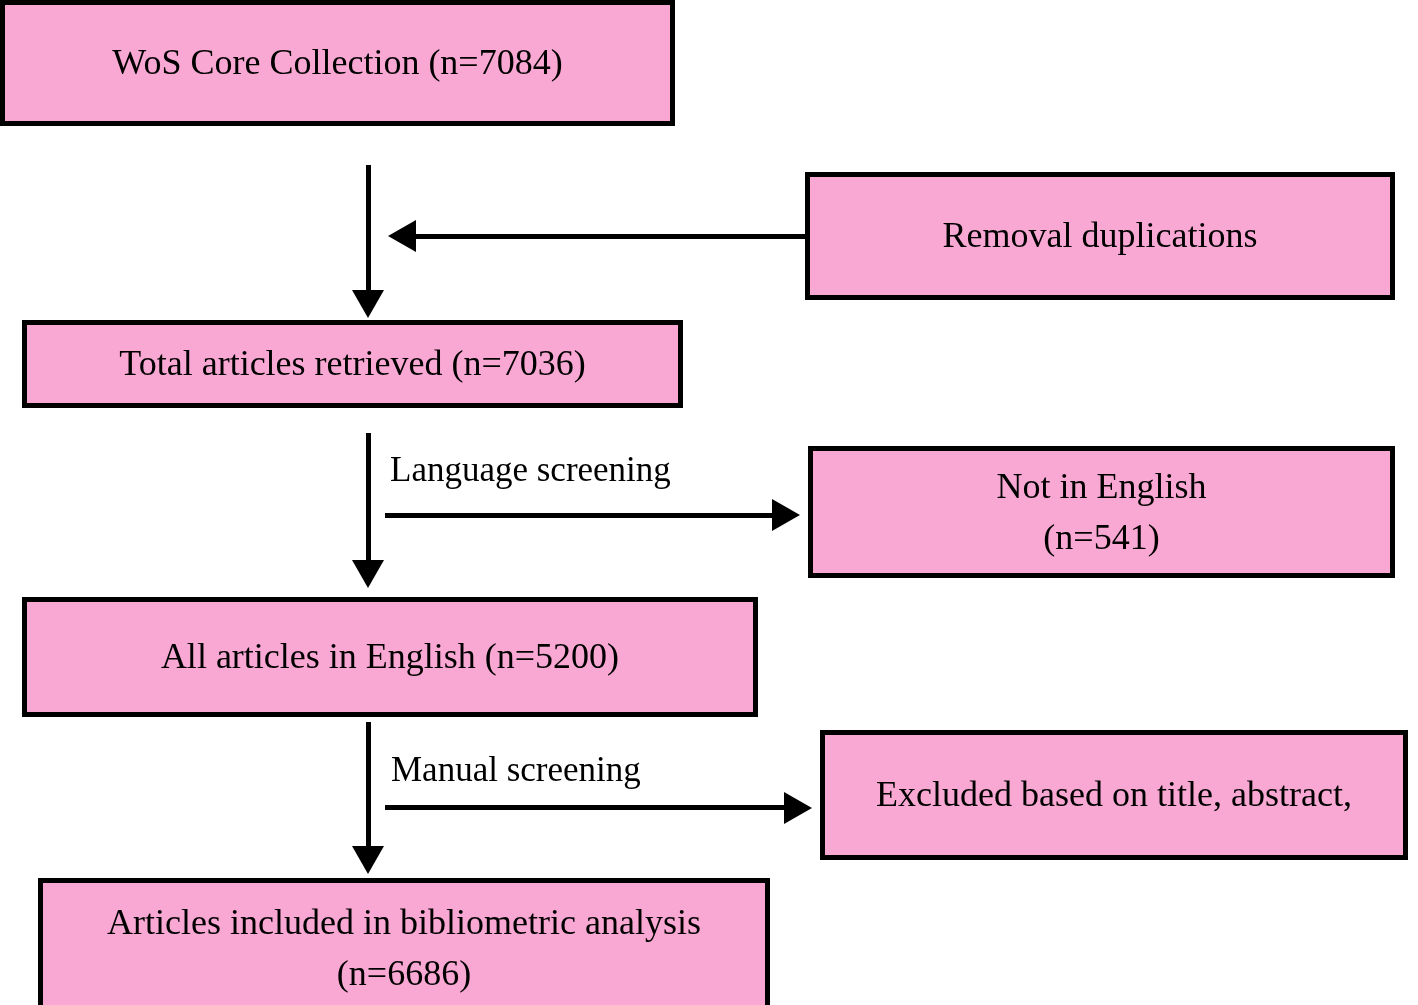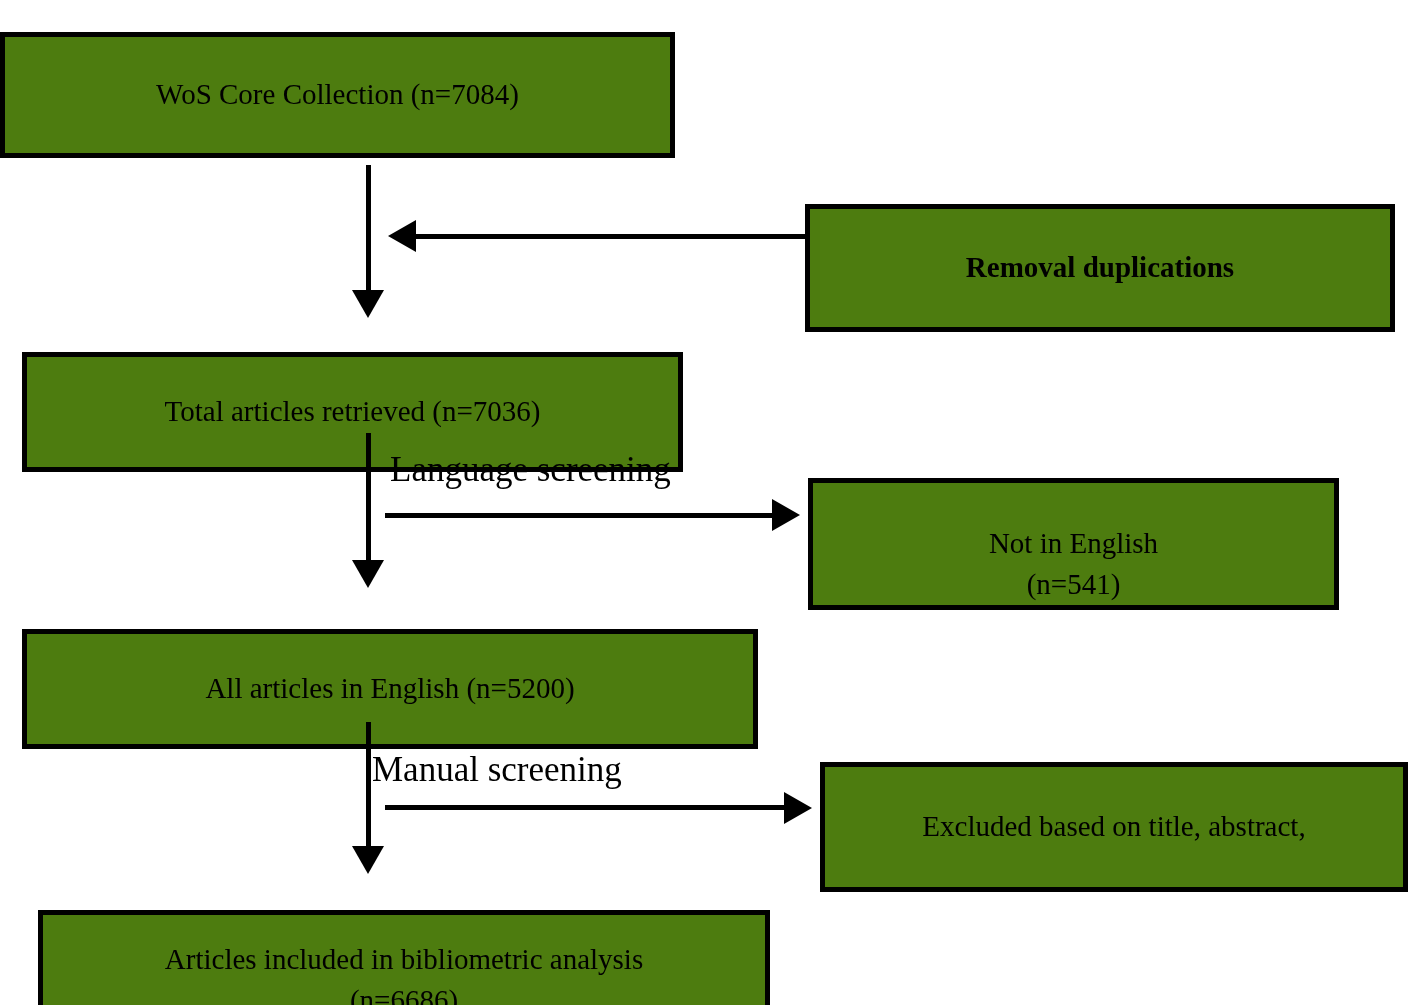--- a/index.html
+++ b/index.html
@@ -13,29 +13,28 @@
     height: 1005px;
     background: #ffffff;
     font-family: "Liberation Serif", "DejaVu Serif", serif;
     color: #000000;
     overflow: hidden;
   }
   .node {
     position: absolute;
     box-sizing: border-box;
     border: 5px solid #000000;
-    background: #4d7c0f;
+    background: #f9a8d4;
     display: flex;
     flex-direction: column;
     align-items: center;
     justify-content: center;
     text-align: center;
-    font-size: 29px;
+    font-size: 36px;
     line-height: 1.42;
-    margin-top: 32px;
   }
   .node span { display: block; }
   .edge-label {
     position: absolute;
     font-size: 35px;
     text-align: left;
     white-space: nowrap;
   }
   .vline {
     position: absolute;
@@ -63,27 +62,27 @@
     border-right: 28px solid #000000;
   }
   .head-right {
     border-top: 16px solid transparent;
     border-bottom: 16px solid transparent;
     border-left: 28px solid #000000;
   }
 
   
   #node-wos      { left: 8;   top: 7;   width: 675px; height: 126px; }
-  #node-total    { left: 22px; top: 320px; width: 661px; height: 120px; }
+  #node-total    { left: 22px; top: 320px; width: 661px; height: 88px; }
   #node-english  { left: 22px; top: 597px; width: 736px; height: 120px; }
   #node-included { left: 38px; top: 878px; width: 732px; height: 140px; }
 
   
-  #node-removal     { left: 805px; top: 172px; width: 590px; height: 128px; font-weight: bold; }
-  #node-notenglish  { left: 808px; top: 446px; width: 531px; height: 132px; justify-content: flex-end; }
+  #node-removal     { left: 805px; top: 172px; width: 590px; height: 128px; }
+  #node-notenglish  { left: 808px; top: 446px; width: 587px; height: 132px; }
   #node-excluded    { left: 820px; top: 730px; width: 588px; height: 130px; }
 
   
   #v1-shaft { left: 366px; top: 165px; height: 129px; }
   #v1-head  { left: 352px; top: 290px; }
   #v2-shaft { left: 366px; top: 433px; height: 129px; }
   #v2-head  { left: 352px; top: 560px; }
   #v3-shaft { left: 366px; top: 722px; height: 126px; }
   #v3-head  { left: 352px; top: 846px; }
 
@@ -94,21 +93,21 @@
   
   #h2-shaft { left: 385px; top: 513px; width: 389px; }
   #h2-head  { left: 772px; top: 499px; }
 
   
   #h3-shaft { left: 385px; top: 805px; width: 401px; }
   #h3-head  { left: 784px; top: 792px; }
 
   
   #label-language { left: 390px; top: 450px; width: 420px; }
-  #label-manual   { left: 372px; top: 750px; width: 420px; }
+  #label-manual   { left: 391px; top: 750px; width: 420px; }
 </style>
 </head>
 <body>
 
 <div class="canvas">
 
   <div class="node" id="node-wos">
     <span>WoS Core Collection (n=7084)</span>
   </div>
 

